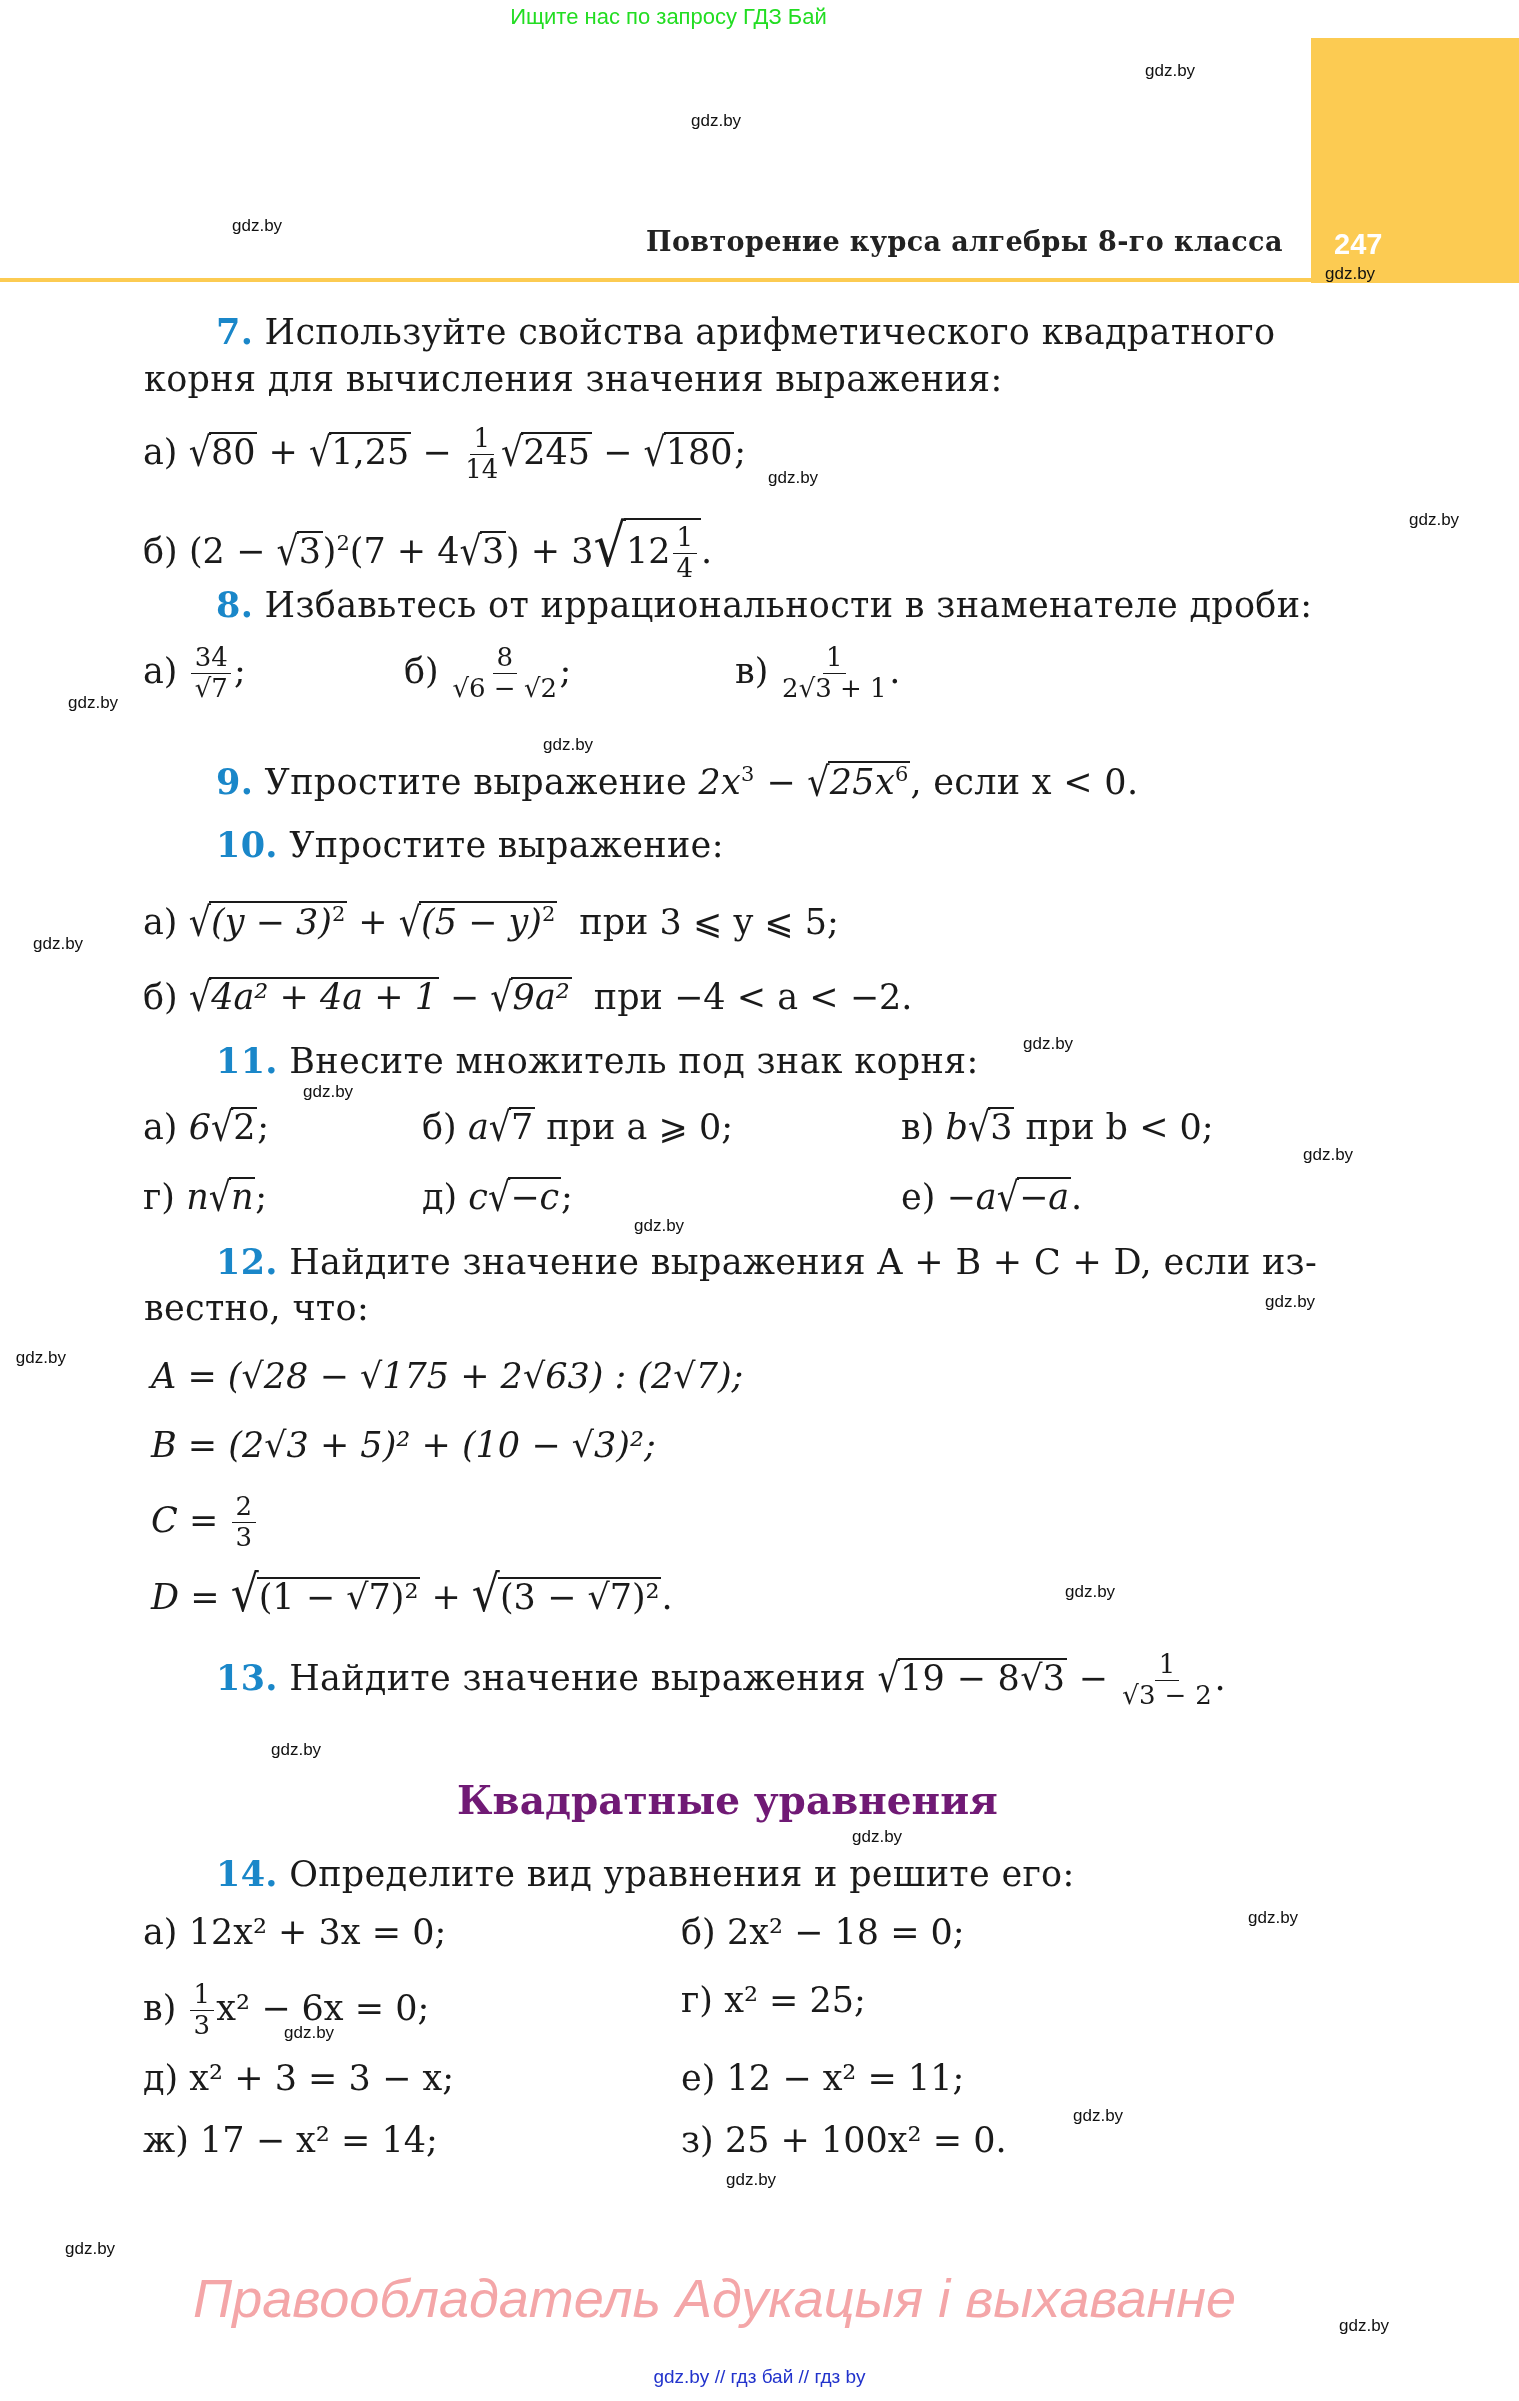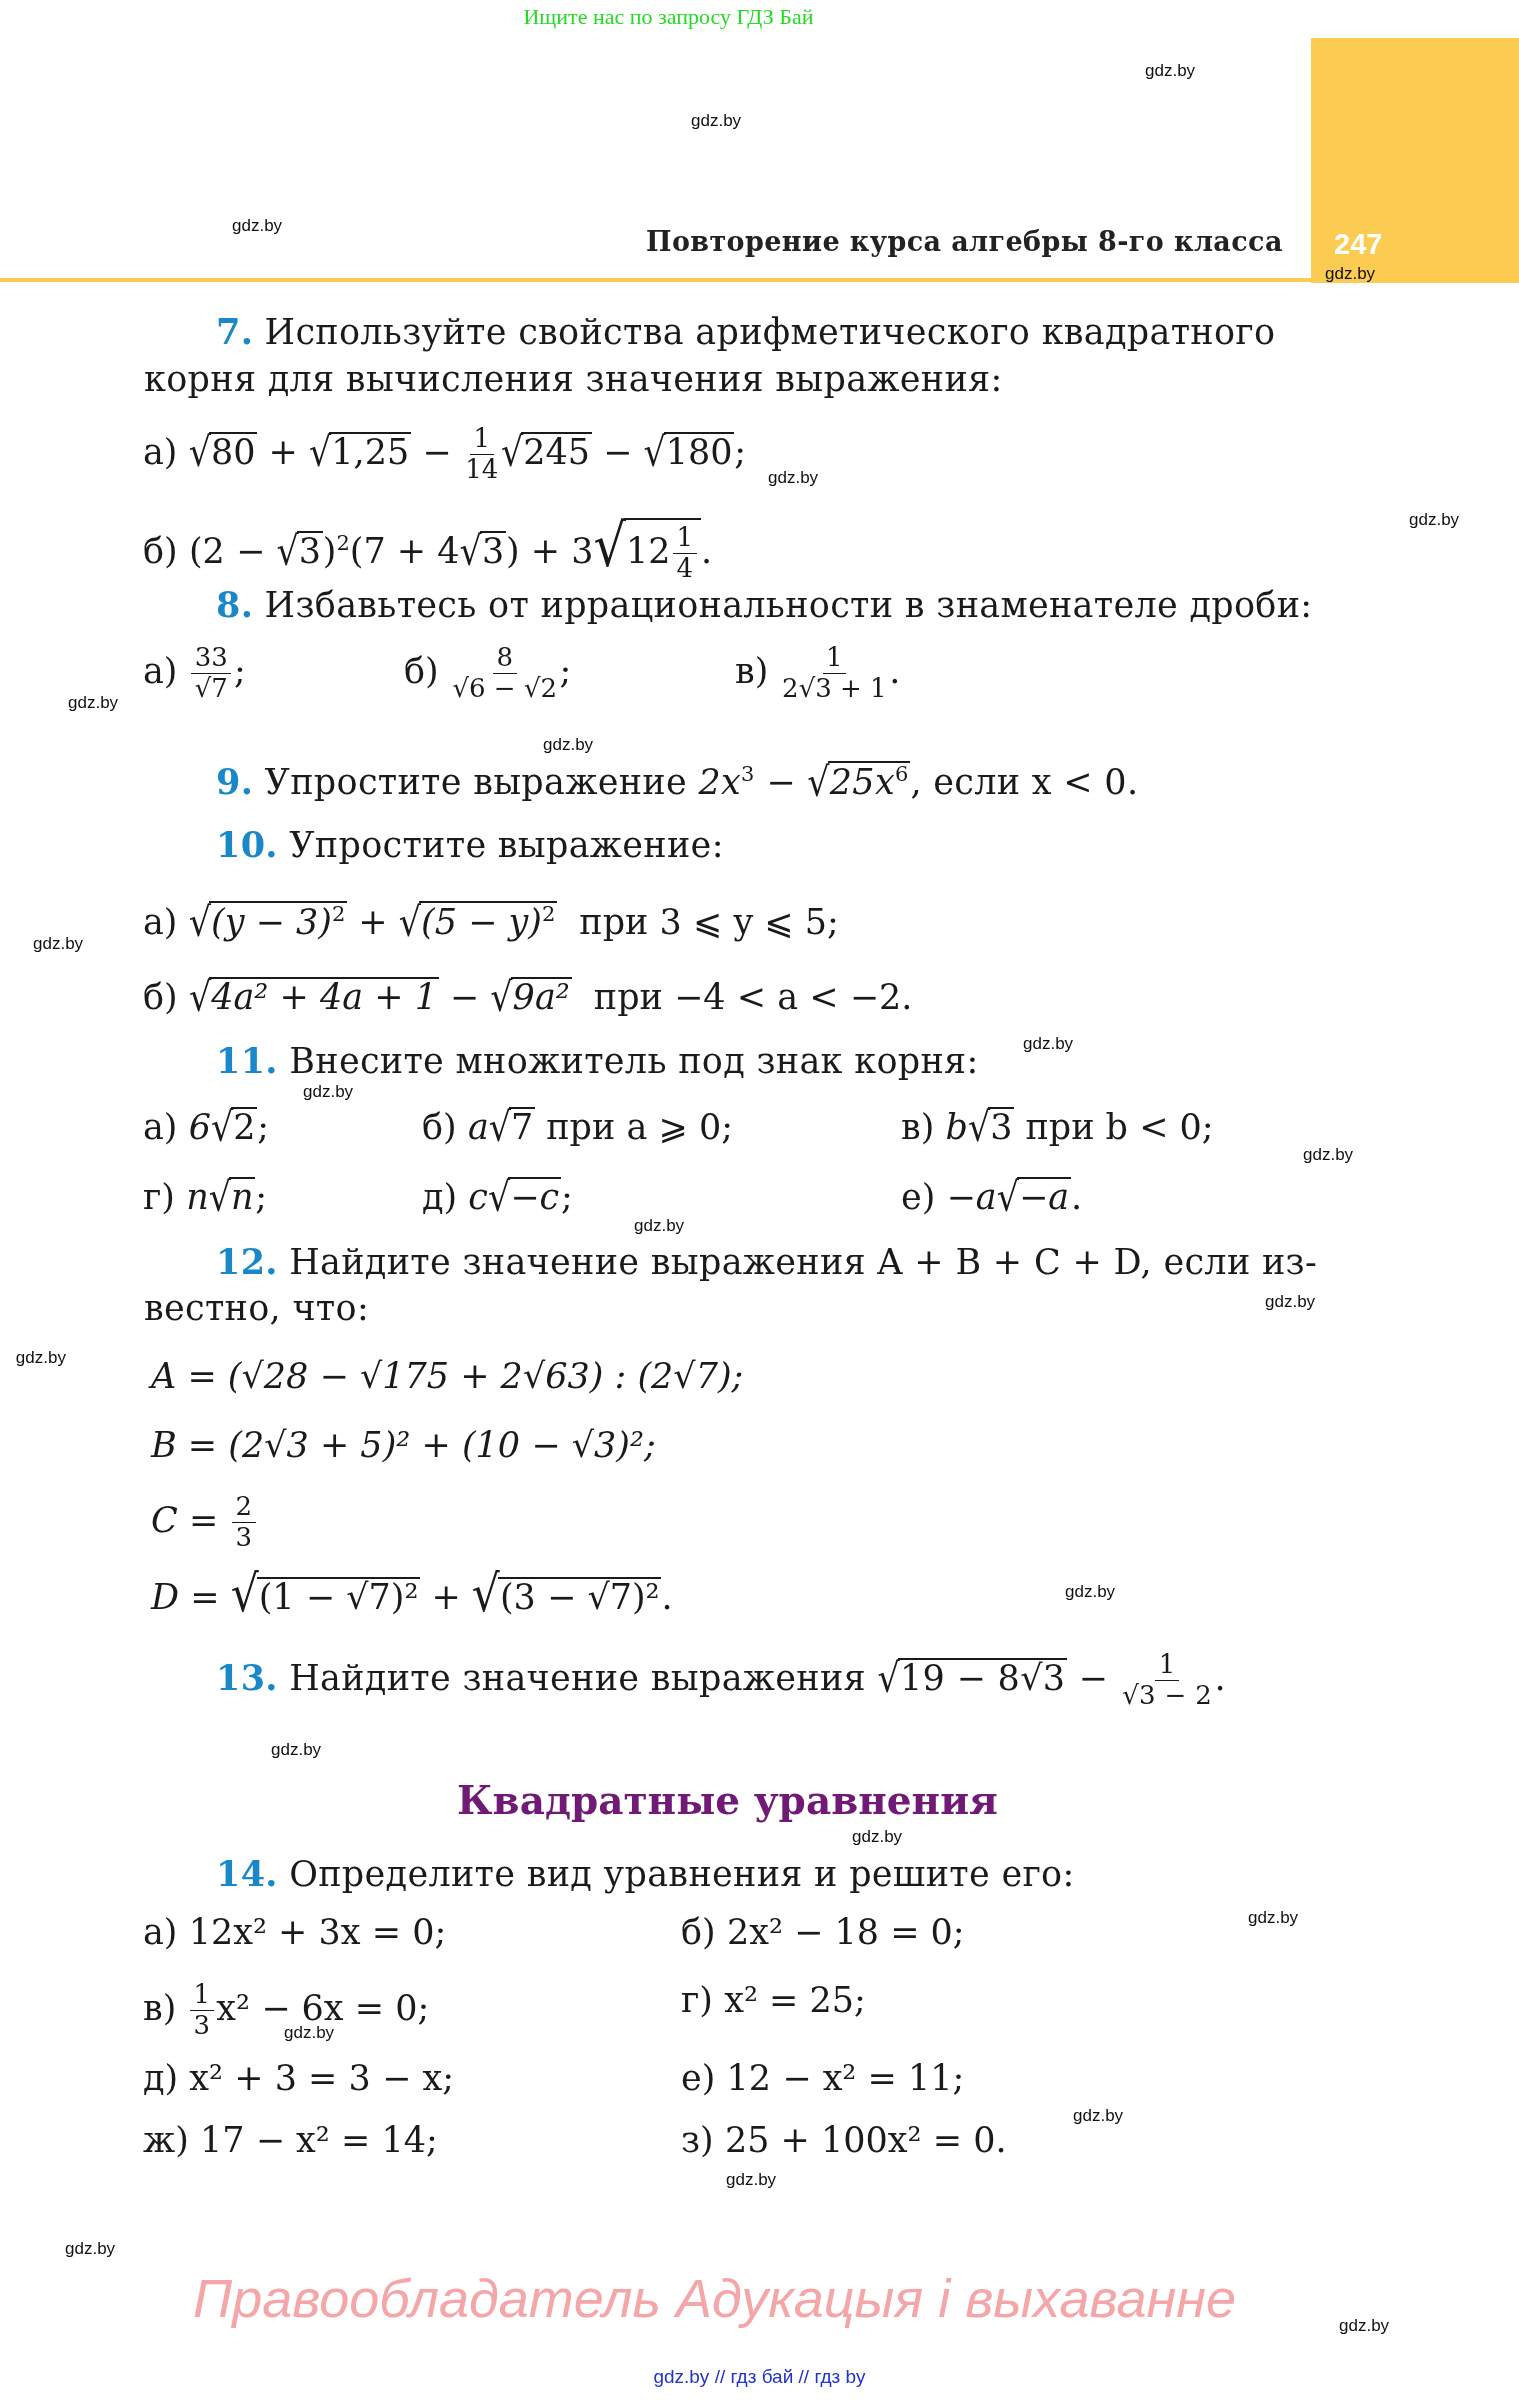--- a/index.html
+++ b/index.html
@@ -1,20 +1,20 @@
 <!DOCTYPE html>
 <html style="font-size:14px"><head>
   <meta charset="utf-8">
   <style>
     html, body { margin: 0; padding: 0; background: #ffffff; }
     body { width: 1519px; height: 2401px; position: relative; overflow: hidden;
            font-family: "DejaVu Serif", "Liberation Serif", serif; color: #1a1a1a; }
     .abs { position: absolute; white-space: nowrap; }
     .banner { left: 0; width: 1337px; top: 3.5px; text-align: center; color: #22dd22;
-              font-family: Liberation Serif, serif; font-size: 22px; }
+              font-family: Liberation Sans, sans-serif; font-size: 22px; }
     .page-tab { left: 1311px; top: 38px; width: 208px; height: 245px; background: #fccb52; }
     .header-line { left: 0; top: 278px; width: 1311px; height: 4.4px; background: #fccb52; }
     .page-number { left: 1334px; top: 228px; color: #ffffff; font-family: "Liberation Sans", sans-serif;
                    font-weight: bold; font-size: 29px; text-align: center; }
     .running-title { left: 646px; top: 226px; font-family: "DejaVu Serif", serif; font-weight: bold;
                      font-size: 27px; letter-spacing: 0.4px; color: #222; }
     .wm { font-family: "Liberation Sans", sans-serif; font-size: 17px; color: #111; }
     .num { color: #1a87c9; font-weight: bold; }
     .txt { font-size: 35px; letter-spacing: 0.3px; }
     .math { font-size: 35px; font-family: "DejaVu Serif", serif; }
@@ -94,21 +94,21 @@
       </span></span><span>.</span>
 </div>
 
 <div class="abs txt" style="left:216px;top:584px">
   <span class="num">8.</span>
   <span>Избавьтесь от иррациональности в знаменателе дроби:</span>
 </div>
 <div class="abs math" style="left:143px;top:643px">
   <span>а)</span>
   <span class="frac">
-      <span>33</span>
+      <span>34</span>
       <span>√7</span>
     </span><span>;</span>
 </div>
 <div class="abs math" style="left:404px;top:643px">
   <span>б)</span>
   <span class="frac">
       <span>8</span>
       <span>√6 − √2</span>
     </span><span>;</span>
 </div>

